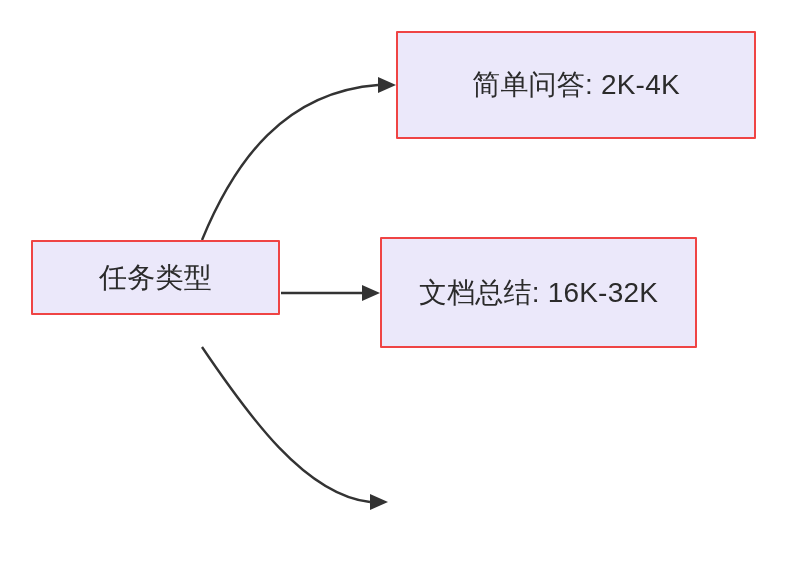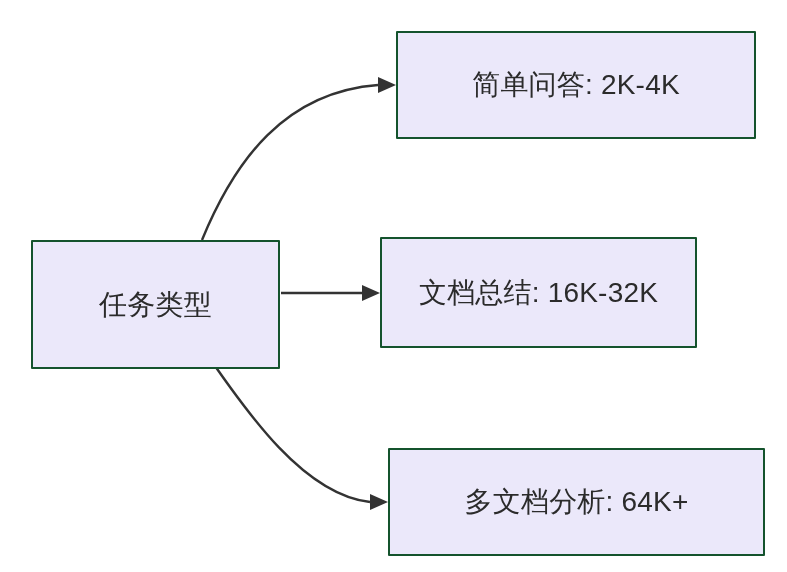--- a/index.html
+++ b/index.html
@@ -26,40 +26,40 @@
     left: 0;
     top: 0;
     width: 787px;
     height: 572px;
     pointer-events: none;
   }
   .node {
     position: absolute;
     box-sizing: border-box;
     background: #ebe8fa;
-    border: 2px solid #14532d;
+    border: 2px solid #ef4444;
     border-radius: 1px;
     display: flex;
     align-items: center;
     justify-content: center;
     text-align: center;
   }
   .node-label {
     color: #2b2b2b;
     font-size: 28px;
     line-height: 1.2;
     letter-spacing: 0.2px;
     white-space: nowrap;
   }
   
   #node-source {
     left: 31px;
     top: 240px;
     width: 249px;
-    height: 129px;
+    height: 75px;
   }
   #node-simple-qa {
     left: 396px;
     top: 31px;
     width: 360px;
     height: 108px;
   }
   #node-doc-summary {
     left: 380px;
     top: 237px;
@@ -109,17 +109,14 @@
   </div>
 
   <div class="node" id="node-simple-qa">
     <span class="node-label">简单问答: 2K-4K</span>
   </div>
 
   <div class="node" id="node-doc-summary">
     <span class="node-label">文档总结: 16K-32K</span>
   </div>
 
-  <div class="node" id="node-multi-doc">
-    <span class="node-label">多文档分析: 64K+</span>
-  </div>
 
 </div>
 
 </body></html>

